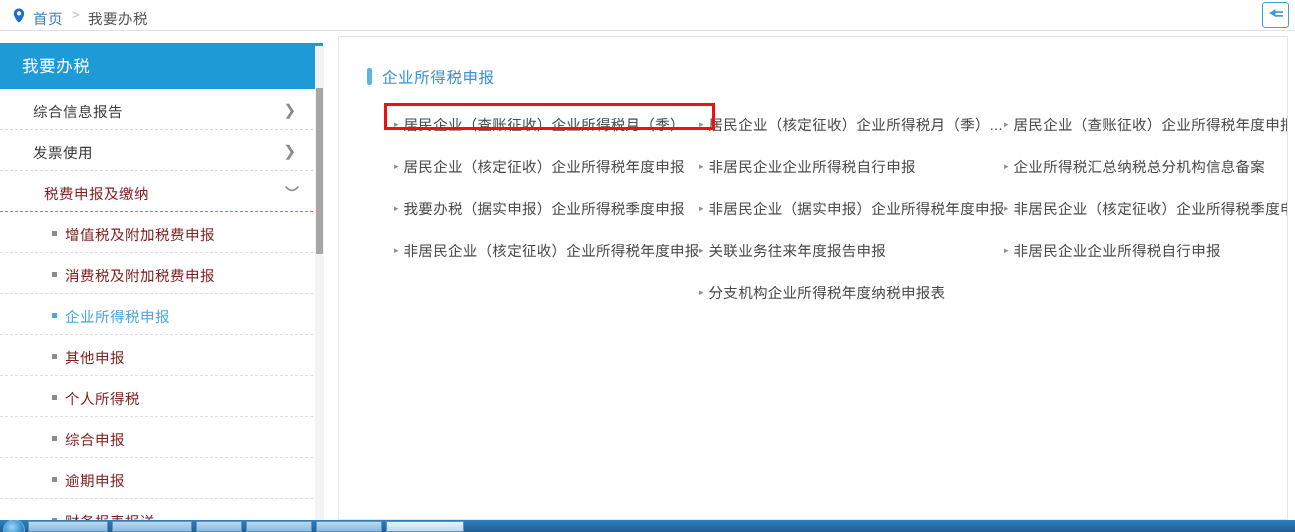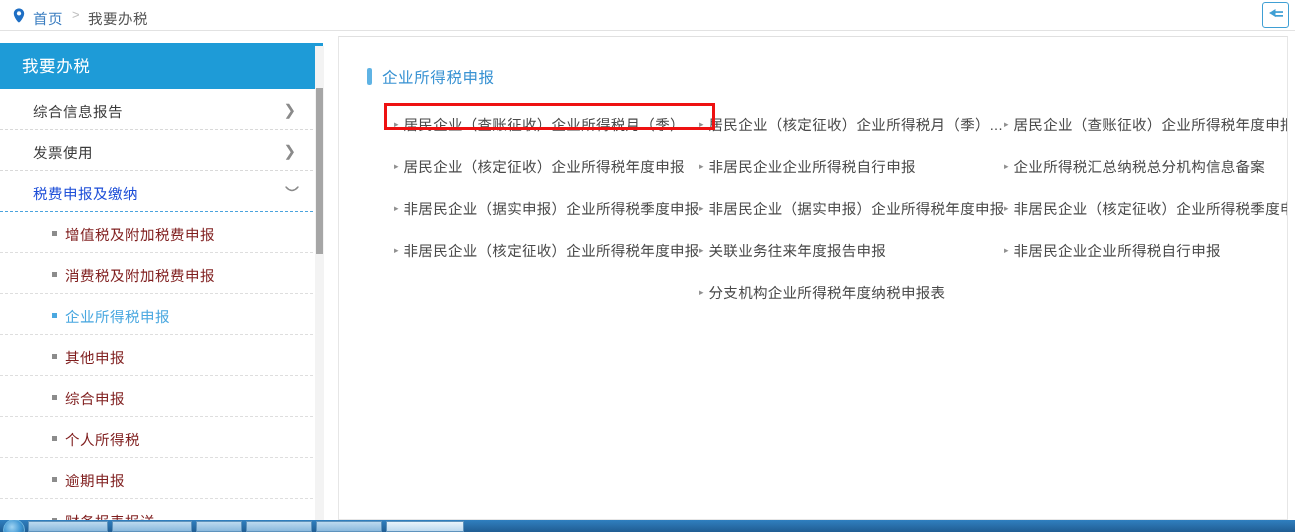--- a/index.html
+++ b/index.html
@@ -91,21 +91,21 @@
   }
   .nav-group.dashed-blue { border-bottom: 1px dashed #4aa3dd; }
   .nav-group-label {
     position: absolute;
     left: 33px; top: 11px;
     font-size: 14.5px;
     color: #3b3b3b;
     letter-spacing: .5px;
     font-family: Liberation Mono, monospace;
   }
-  .nav-group.active .nav-group-label { color: #1d4ed8; }
+  .nav-group.active .nav-group-label { color: #7f1d1d; margin-left: 11px; }
   .chev-right {
     position: absolute;
     right: 27px; top: 12px;
     font-size: 15px;
     color: #8a8a8a;
     font-family: "DejaVu Sans", sans-serif;
   }
   .chev-down {
     position: absolute;
     right: 22px; top: 10px;
@@ -307,25 +307,25 @@
   <div class="nav-item active">
     <span class="nav-item-bullet"></span>
     <span class="nav-item-label">企业所得税申报</span>
   </div>
   <div class="nav-item">
     <span class="nav-item-bullet"></span>
     <span class="nav-item-label">其他申报</span>
   </div>
   <div class="nav-item">
     <span class="nav-item-bullet"></span>
+    <span class="nav-item-label">个人所得税</span>
+  </div>
+  <div class="nav-item">
+    <span class="nav-item-bullet"></span>
     <span class="nav-item-label">综合申报</span>
-  </div>
-  <div class="nav-item">
-    <span class="nav-item-bullet"></span>
-    <span class="nav-item-label">个人所得税</span>
   </div>
   <div class="nav-item">
     <span class="nav-item-bullet"></span>
     <span class="nav-item-label">逾期申报</span>
   </div>
   <div class="nav-item">
     <span class="nav-item-bullet"></span>
     <span class="nav-item-label">财务报表报送</span>
   </div>
 </div>
@@ -358,21 +358,21 @@
       <div class="link-cell col-2">
         <span class="caret">▸</span><span class="ltext">非居民企业企业所得税自行申报</span>
       </div>
       <div class="link-cell col-3">
         <span class="caret">▸</span><span class="ltext">企业所得税汇总纳税总分机构信息备案</span>
       </div>
     </div>
 
     <div class="link-row">
       <div class="link-cell col-1">
-        <span class="caret">▸</span><span class="ltext">非居民企业（据实申报）企业所得税季度申报</span>
+        <span class="caret">▸</span><span class="ltext">我要办税（据实申报）企业所得税季度申报</span>
       </div>
       <div class="link-cell col-2">
         <span class="caret">▸</span><span class="ltext">非居民企业（据实申报）企业所得税年度申报</span>
       </div>
       <div class="link-cell col-3">
         <span class="caret">▸</span><span class="ltext">非居民企业（核定征收）企业所得税季度申报</span>
       </div>
     </div>
 
     <div class="link-row">

